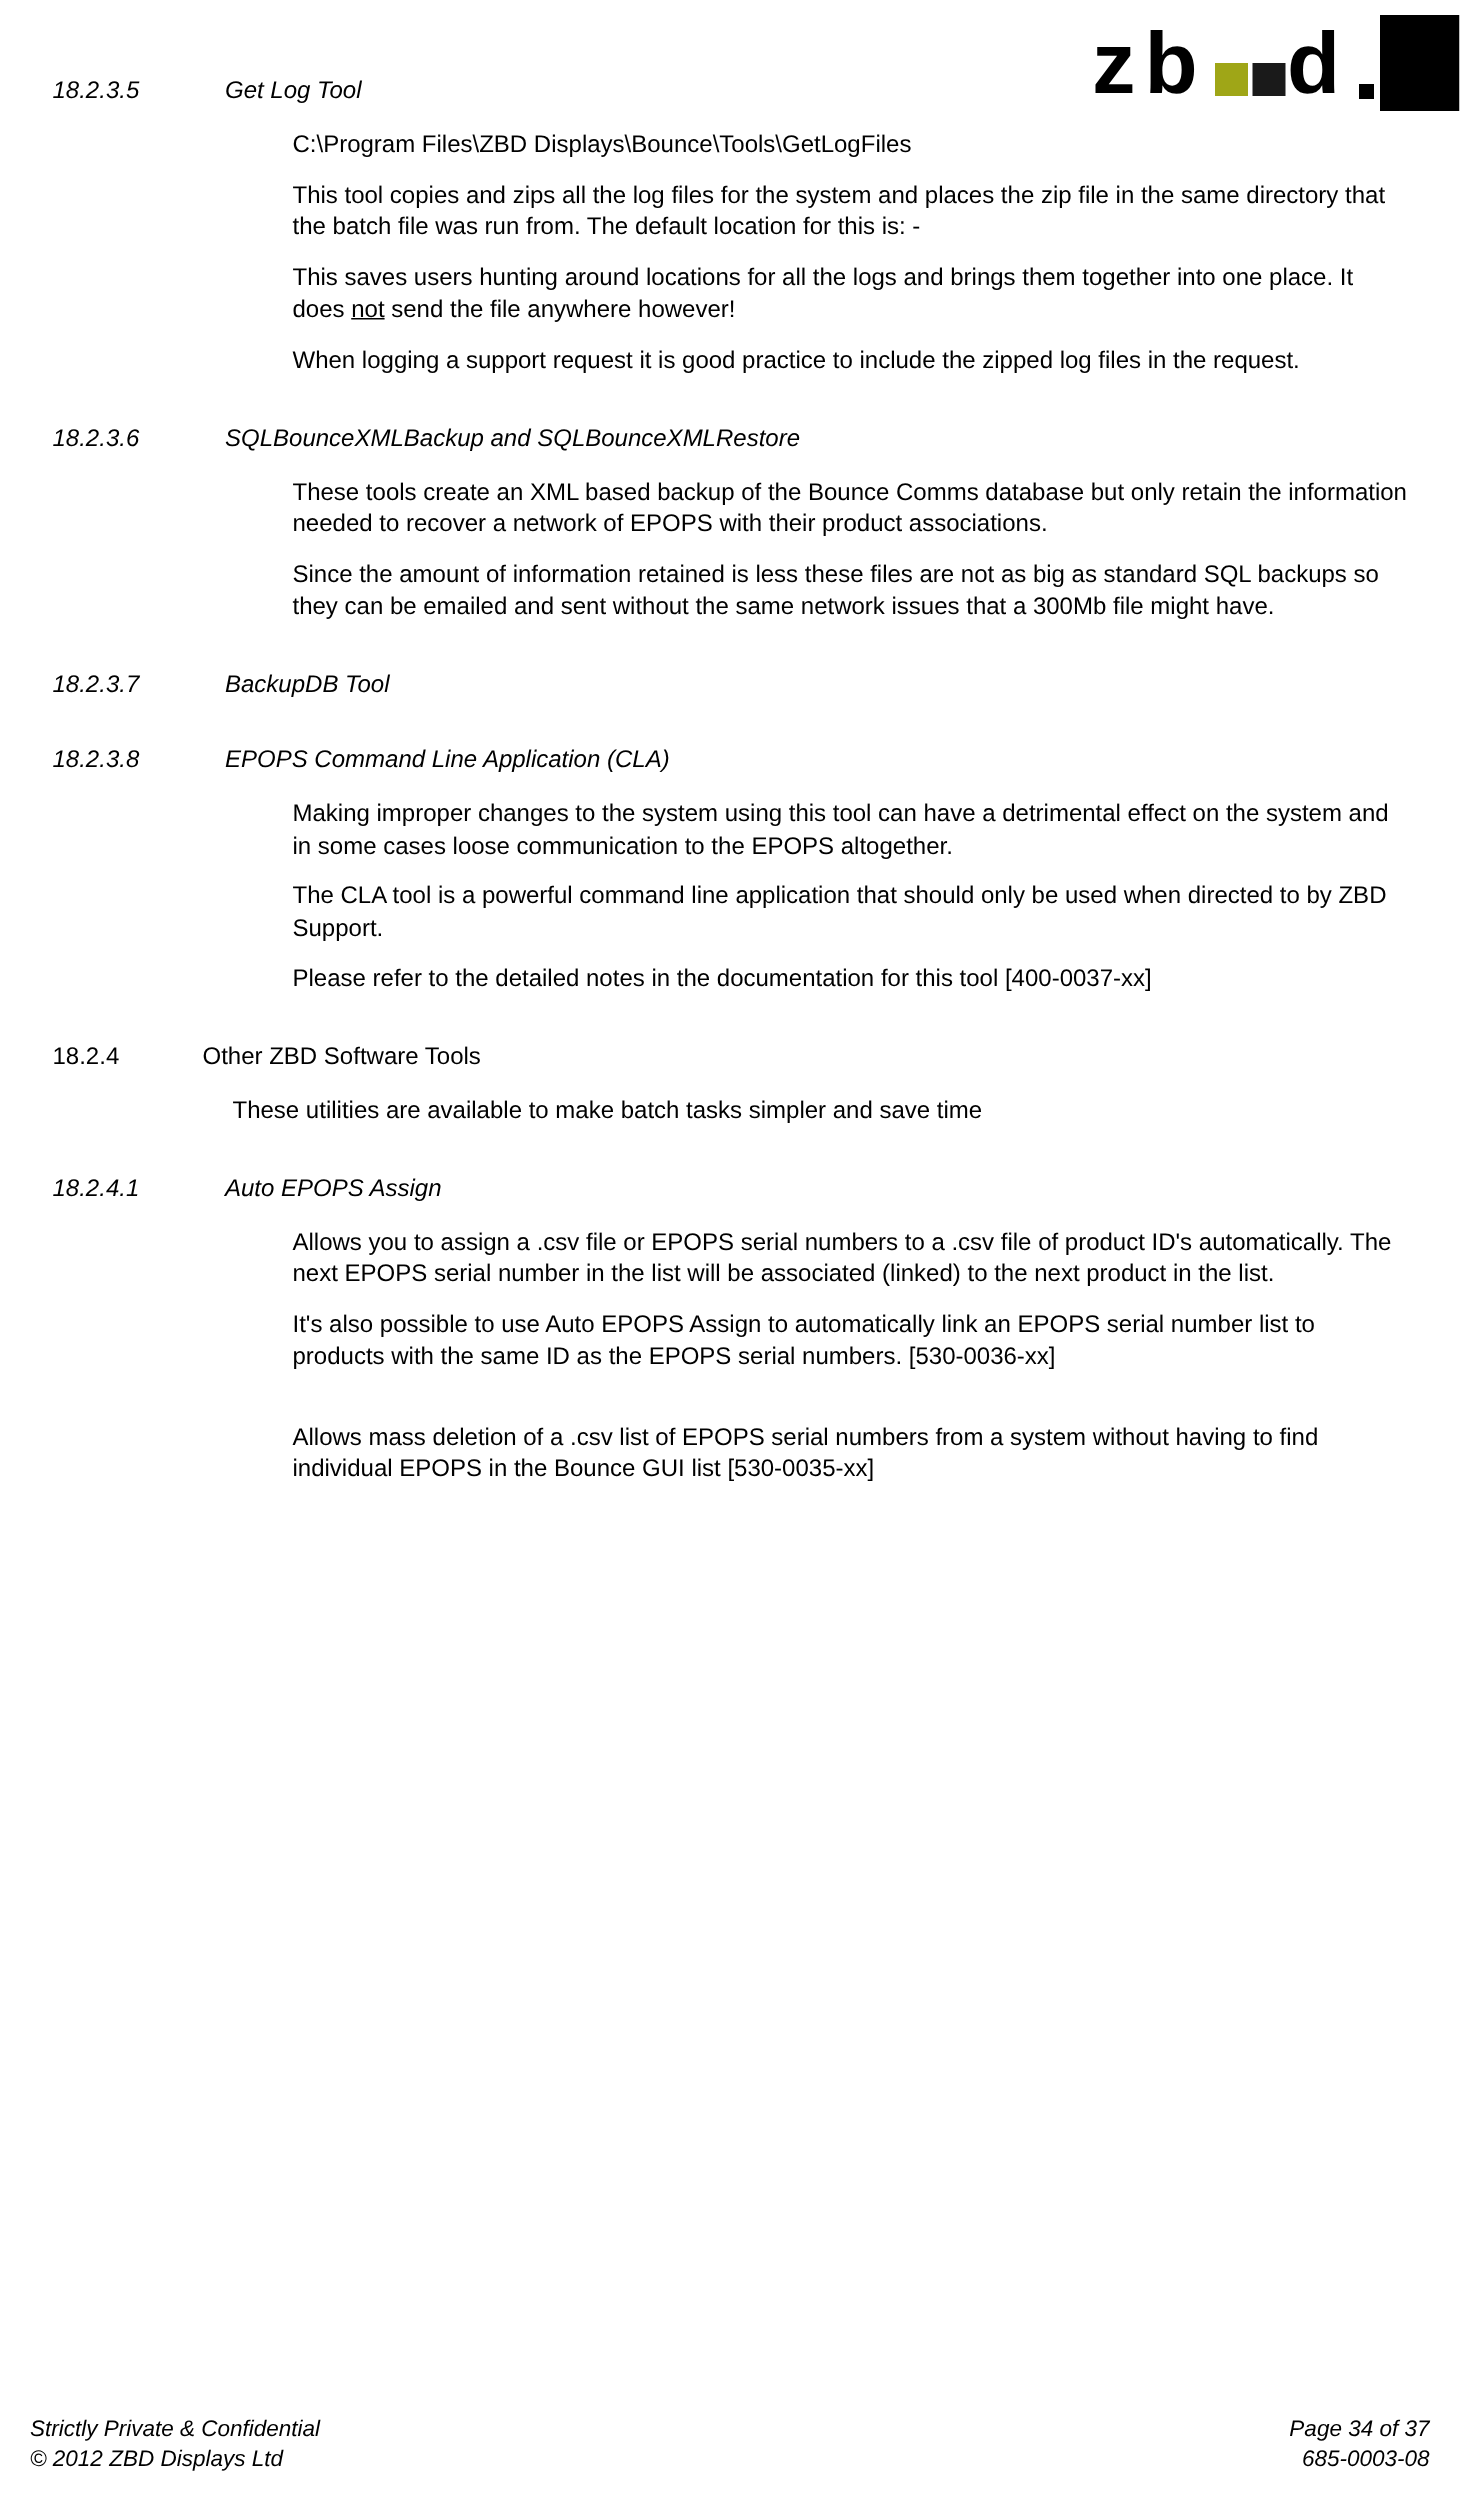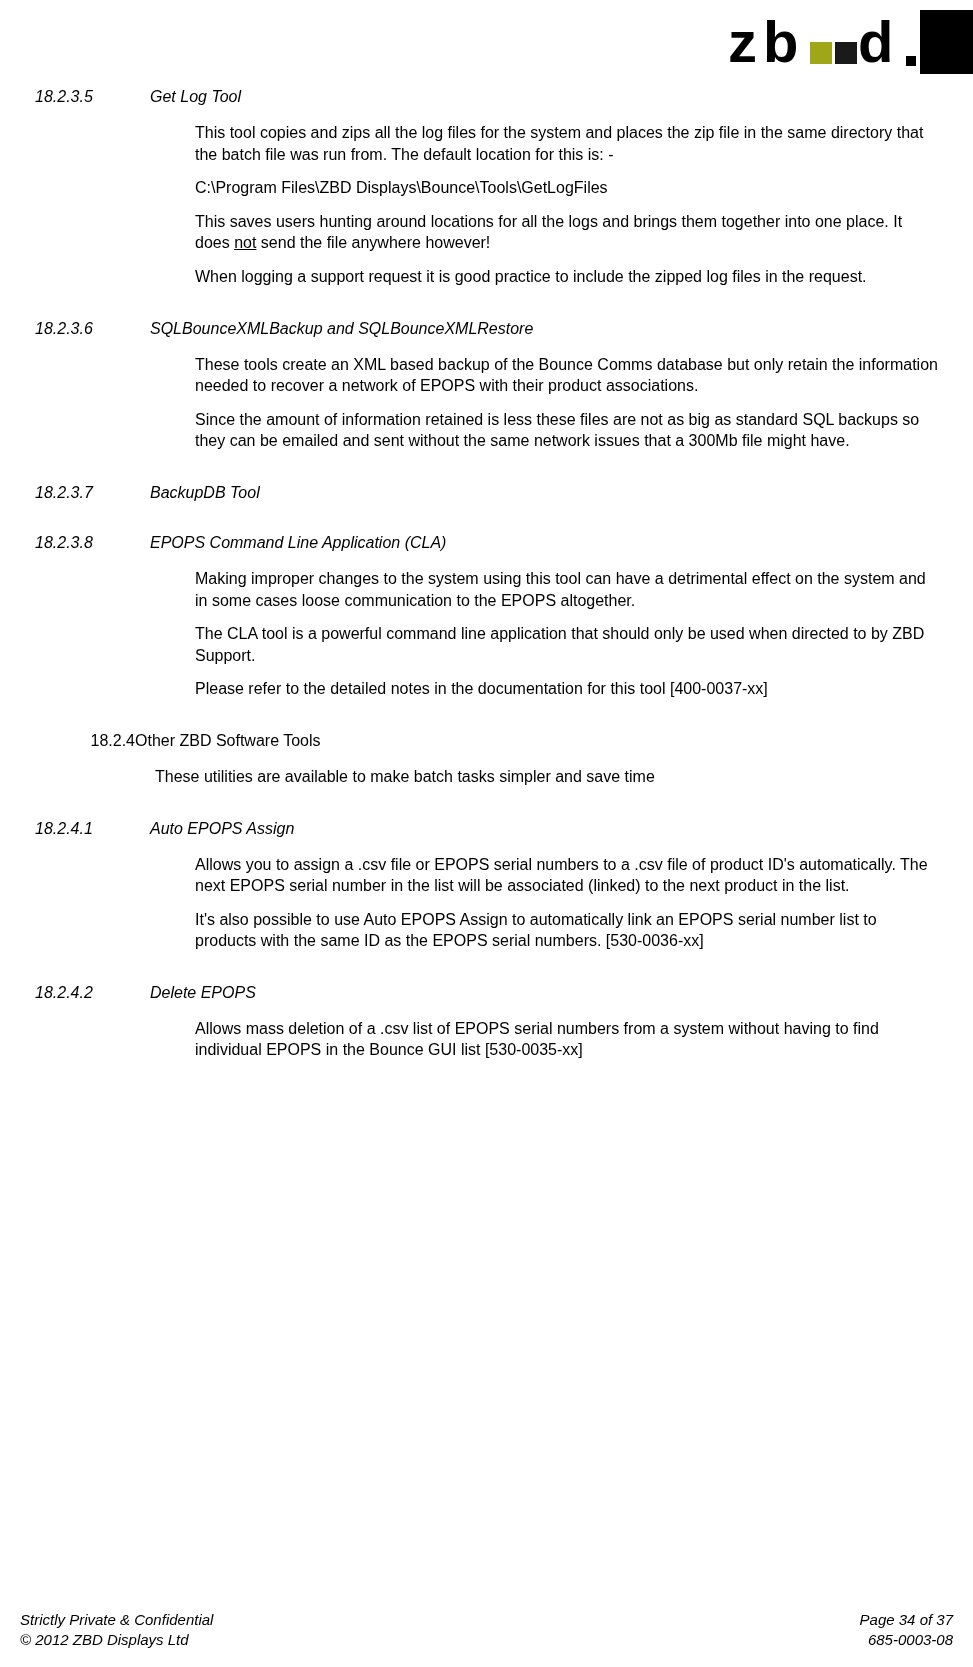--- a/index.html
+++ b/index.html
@@ -21,40 +21,39 @@
     position: relative;
   }
   .logo {
     position: absolute;
     top: 10px;
     right: 0;
     display: flex;
     align-items: flex-end;
   }
   .content {
-    padding-top: 88px;
+    padding-top: 52px;
   }
   .section {
     margin-bottom: 32px;
   }
   .heading {
     display: flex;
     margin-bottom: 16px;
   }
   .heading-num {
     width: 115px;
     flex-shrink: 0;
   }
   .heading-title {
     flex: 1;
   }
   .heading-num.lvl2 {
     width: 100px;
     padding-left: 0;
-    text-align: right;
   }
   .body-para {
     margin-left: 160px;
     margin-bottom: 12px;
     line-height: 1.35;
   }
   .body-para-lvl2 {
     margin-left: 120px;
     margin-bottom: 12px;
     line-height: 1.35;
@@ -98,22 +97,22 @@
     </svg>
   </div>
 
   <div class="content">
 
     <div class="section">
       <div class="heading italic">
         <span class="heading-num">18.2.3.5</span>
         <span class="heading-title">Get Log Tool</span>
       </div>
+      <div class="body-para">C:\Program Files\ZBD Displays\Bounce\Tools\GetLogFiles</div>
       <div class="body-para">This tool copies and zips all the log files for the system and places the zip file in the same directory that the batch file was run from. The default location for this is: -</div>
-      <div class="body-para">C:\Program Files\ZBD Displays\Bounce\Tools\GetLogFiles</div>
       <div class="body-para">
         <span>This saves users hunting around locations for all the logs and brings them together into one place. It does </span><span class="underline">not</span><span> send the file anywhere however!</span>
       </div>
       <div class="body-para">When logging a support request it is good practice to include the zipped log files in the request.</div>
     </div>
 
     <div class="section">
       <div class="heading italic">
         <span class="heading-num">18.2.3.6</span>
         <span class="heading-title">SQLBounceXMLBackup and SQLBounceXMLRestore</span>
@@ -150,24 +149,20 @@
     <div class="section">
       <div class="heading italic">
         <span class="heading-num">18.2.4.1</span>
         <span class="heading-title">Auto EPOPS Assign</span>
       </div>
       <div class="body-para">Allows you to assign a .csv file or EPOPS serial numbers to a .csv file of product ID's automatically. The next EPOPS serial number in the list will be associated (linked) to the next product in the list.</div>
       <div class="body-para">It's also possible to use Auto EPOPS Assign to automatically link an EPOPS serial number list to products with the same ID as the EPOPS serial numbers. [530-0036-xx]</div>
     </div>
 
     <div class="section">
-      <div class="heading italic">
-        <span class="heading-num">18.2.4.2</span>
-        <span class="heading-title">Delete EPOPS</span>
-      </div>
       <div class="body-para">Allows mass deletion of a .csv list of EPOPS serial numbers from a system without having to find individual EPOPS in the Bounce GUI list [530-0035-xx]</div>
     </div>
 
   </div>
 
   <div class="footer">
     <div class="left">
       <div>Strictly Private &amp; Confidential</div>
       <div>© 2012 ZBD Displays Ltd</div>
     </div>

